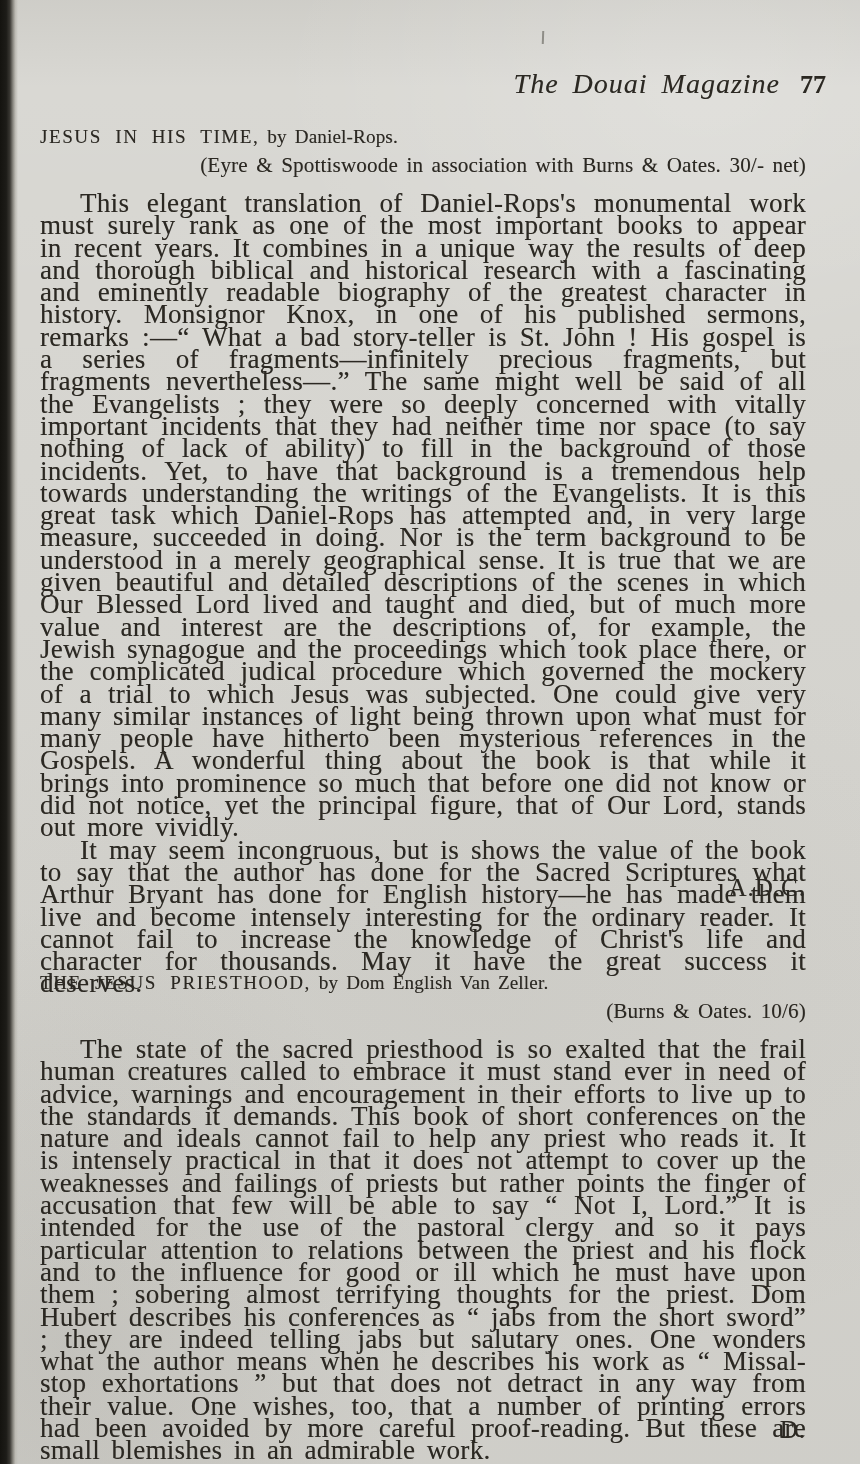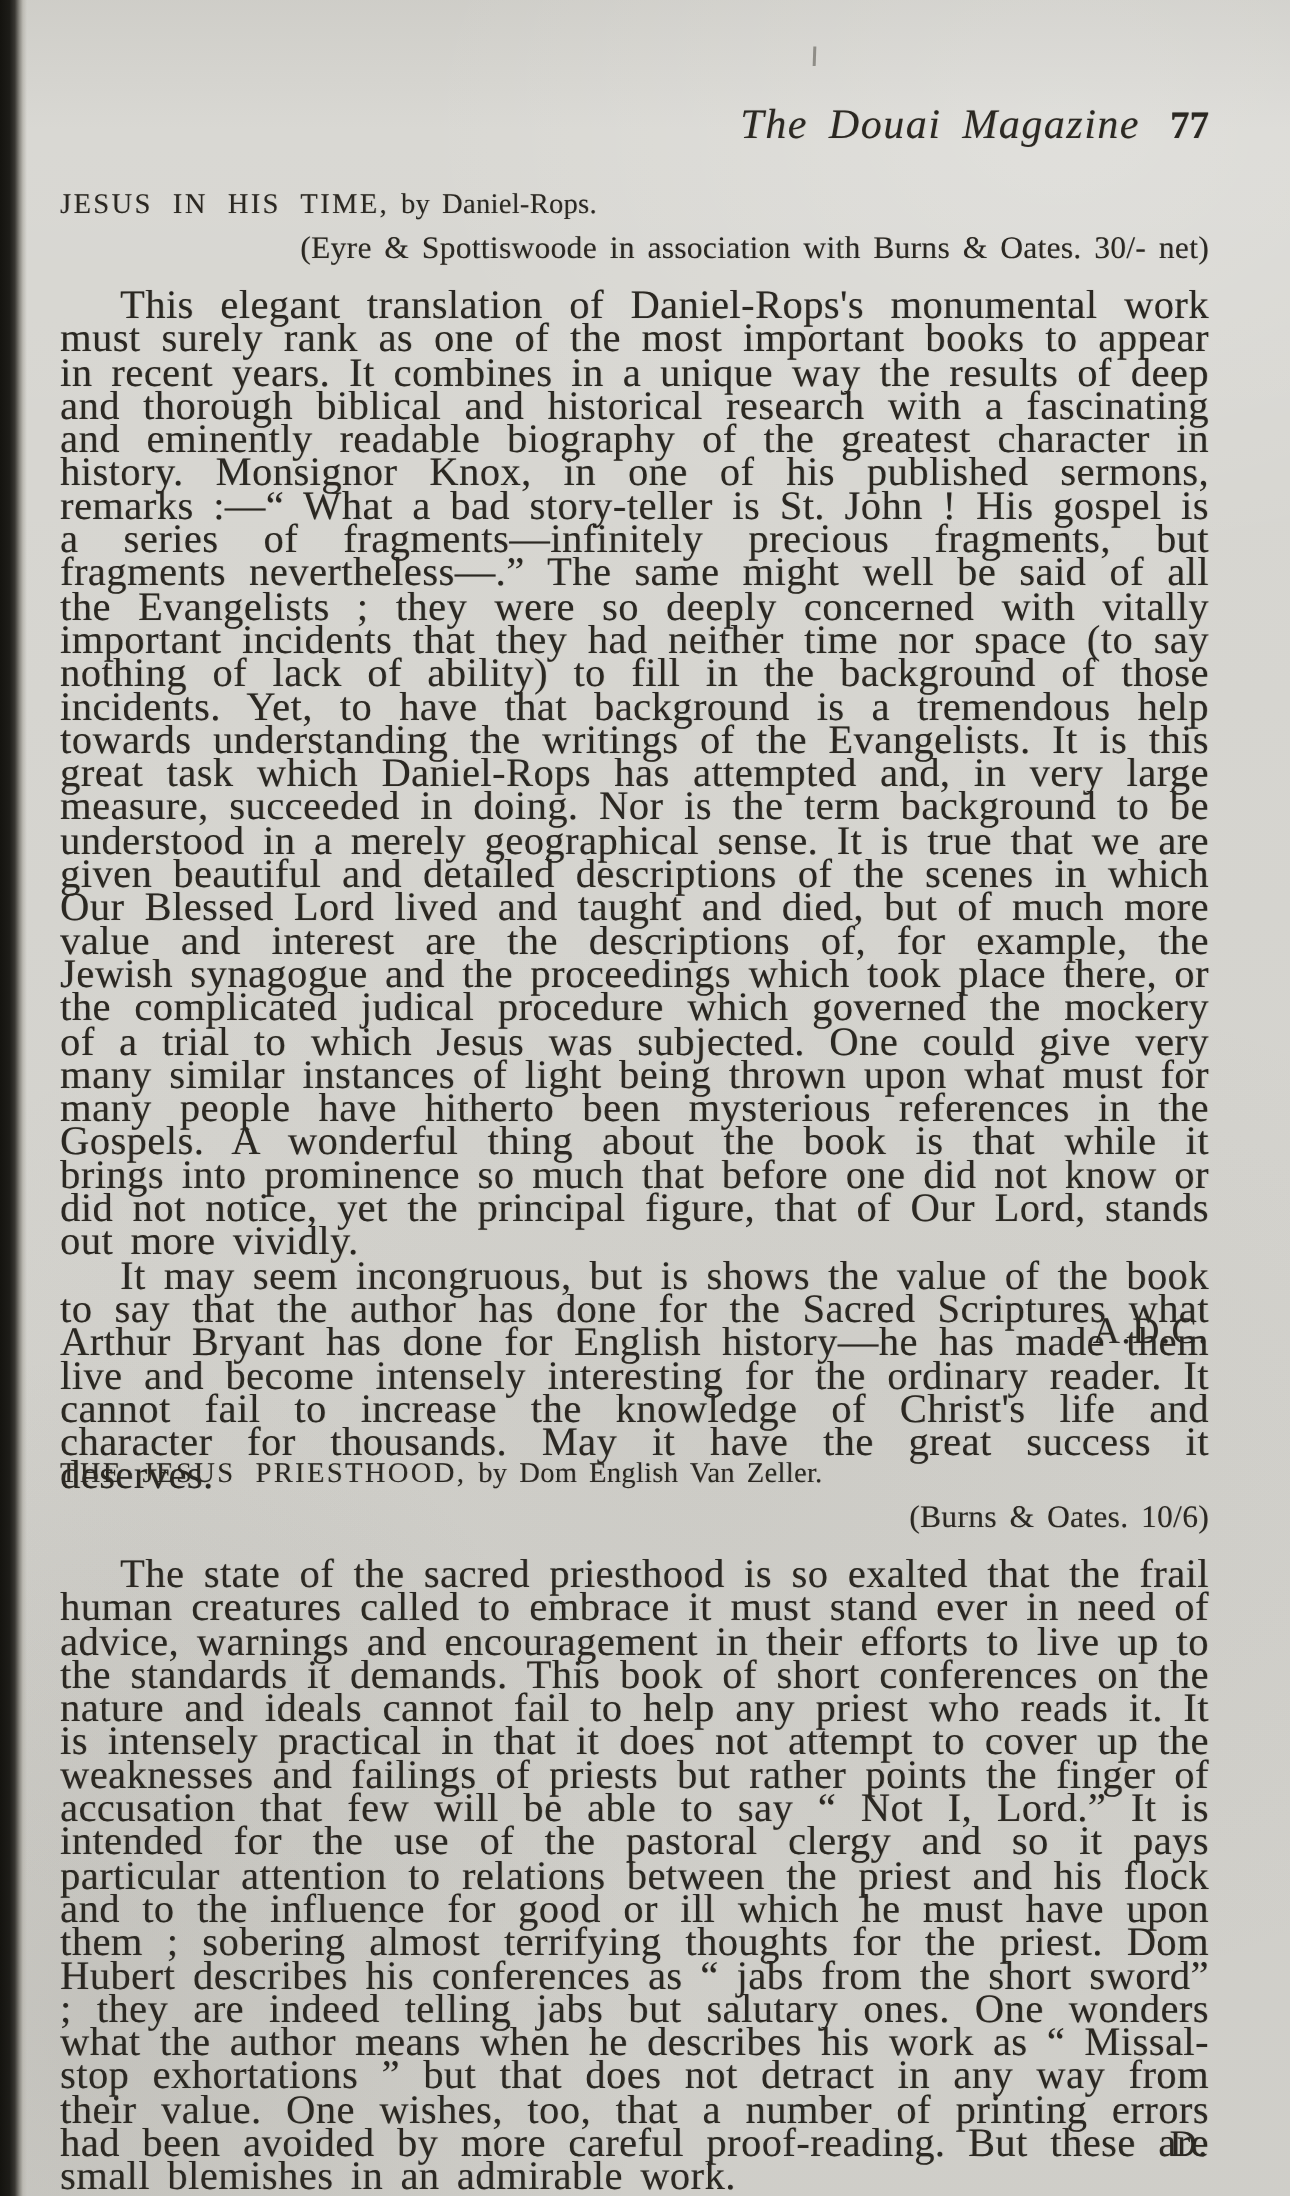--- a/index.html
+++ b/index.html
@@ -32,21 +32,21 @@
   .stray-mark {
     position: absolute;
     left: 542px; top: 31px;
     width: 2px; height: 13px;
     background: rgba(70,67,60,0.50);
     transform: rotate(2deg);
   }
   .page-header {
     position: absolute;
     top: 68px;
-    right: 54px;
+    right: 34px;
     text-align: right;
     white-space: nowrap;
   }
   .journal-title {
     font-style: italic;
     font-size: 28px;
     letter-spacing: 1px;
     word-spacing: 6px;
     text-shadow: 0.3px 0.3px 0.6px rgba(43,40,34,0.35);
   }

